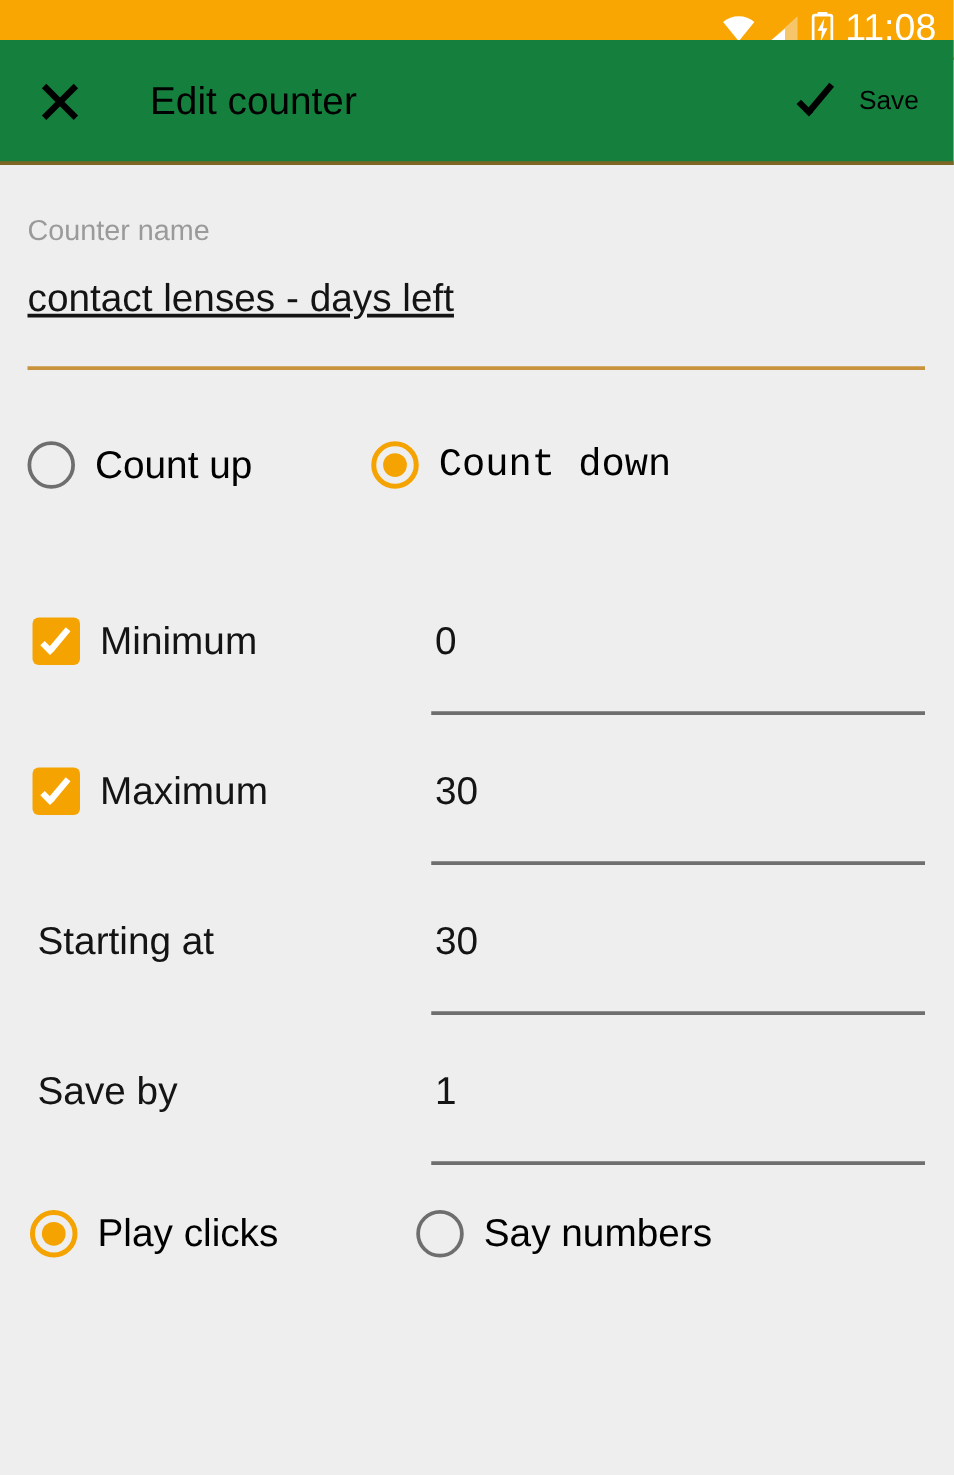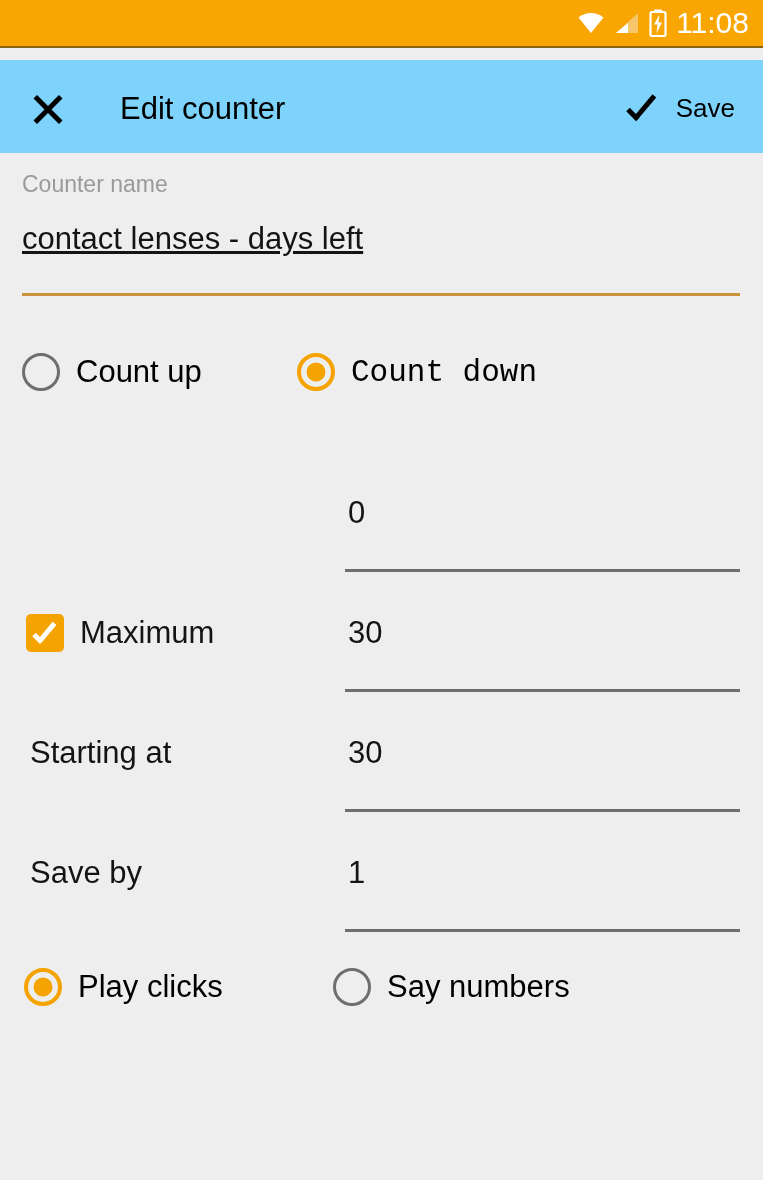--- a/index.html
+++ b/index.html
@@ -45,24 +45,24 @@
     font-size: 30px;
     font-weight: 400;
     letter-spacing: 0px;
     margin-left: 9px;
     line-height: 1;
   }
 
   
   .toolbar {
     position: absolute;
-    top: 60px; left: 0;
+    top: 32px; left: 0;
     width: 763px;
     height: 100px;
-    background: #7dd3fc;
+    background: #15803d;
     display: flex;
     align-items: center;
     border-bottom: 3px solid #7d6524;
   }
   .close-btn {
     width: 96px;
     height: 100px;
     display: flex;
     align-items: center;
     justify-content: center;
@@ -120,21 +120,21 @@
   .check-glyph::after {
     content: "";
     position: absolute;
     left: 11px; top: 20px;
     width: 27px; height: 5px;
     background: #000;
     transform: rotate(-50deg);
     transform-origin: left center;
   }
   .save-label {
-    font-size: 26px;
+    font-size: 21px;
     color: #000000;
     white-space: nowrap;
   }
 
   
   .content {
     position: absolute;
     top: 153px; left: 0;
     width: 763px;
     height: 1027px;
@@ -335,20 +335,24 @@
         <span class="radio-mark off"></span>
         <span class="rlabel">Count up</span>
       </div>
       <div class="radio-opt" style="left:297px; top:0;font-family:Liberation Mono, monospace;">
         <span class="radio-mark on"></span>
         <span class="rlabel">Count down</span>
       </div>
     </div>
 
     <div class="field-row" style="top:330px;">
+      <div class="row-left">
+        <span class="checkbox-mark"></span>
+        <span class="row-label with-check">Minimum</span>
+      </div>
       <div class="row-value">0</div>
       <div class="row-underline"></div>
     </div>
 
     <div class="field-row" style="top:450px;padding-left:16px;">
       <div class="row-left">
         <span class="checkbox-mark"></span>
         <span class="row-label with-check">Maximum</span>
       </div>
       <div class="row-value">30</div>

